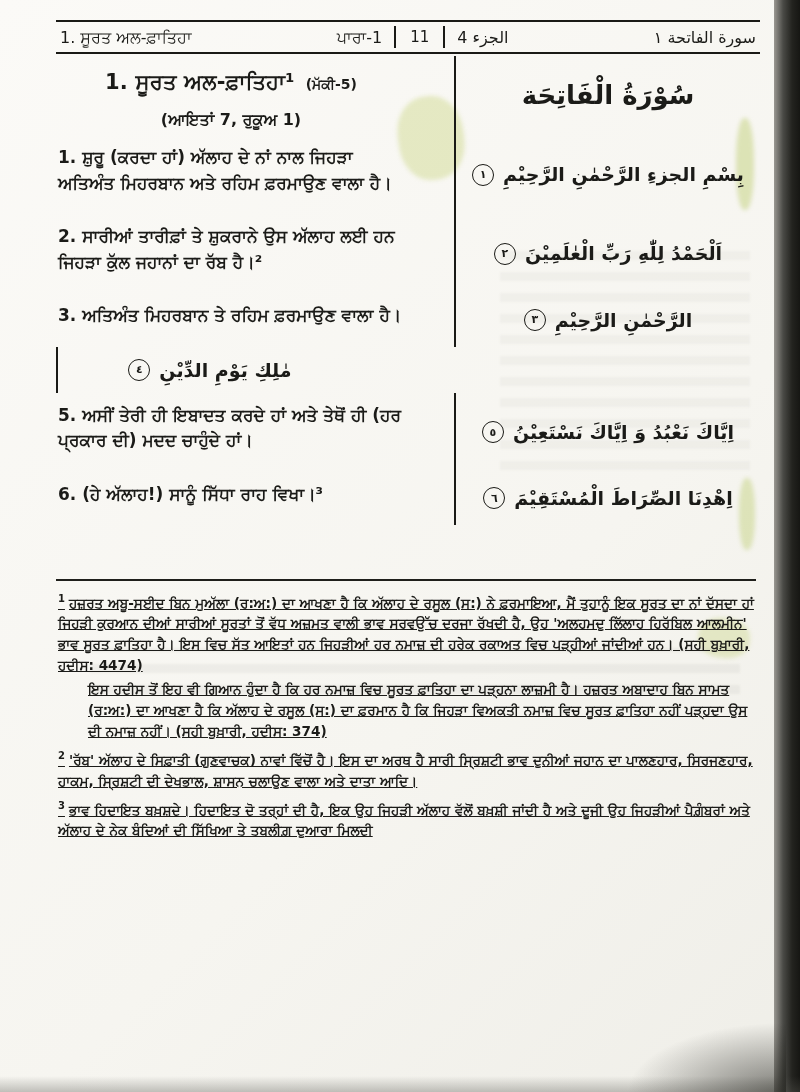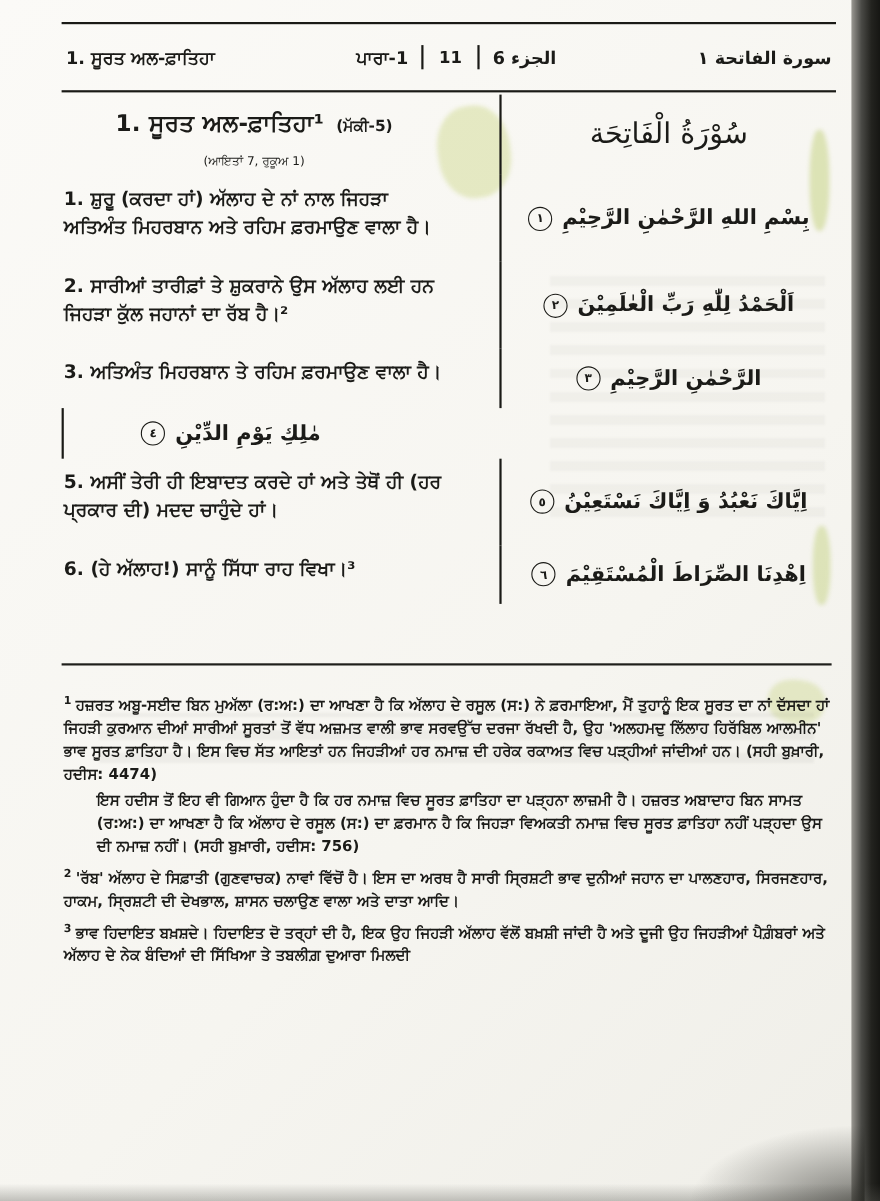--- a/index.html
+++ b/index.html
@@ -39,60 +39,60 @@
   }
 
   .page{
     position:absolute;left:56px;right:40px;top:20px;bottom:26px;
   }
 
   
   .hdr{
     display:flex;align-items:center;justify-content:space-between;
     border-top:2px solid #1a1a16;border-bottom:2px solid #1a1a16;
-    padding:4px 4px;font-weight:700;font-size:16px;
+    padding:4px 4px;font-weight:400;font-size:16px;
   }
   .hdr-mid{display:flex;align-items:center;text-align:right;}
   .pgnum{
     border-left:2px solid #1a1a16;border-right:2px solid #1a1a16;
-    padding:2px 14px;margin:15px 12px;font-size:15px;
+    padding:2px 14px;margin:0 12px;font-size:15px;
   }
   .ar{direction:rtl;unicode-bidi:isolate;}
 
   
   .main{margin-top:2px;}
   .row{display:flex;align-items:stretch;gap:36px;}
   .cell-l{flex:1;padding:6px 14px 6px 2px;}
   .cell-r{
     width:288px;border-left:2px solid #1a1a16;
     display:flex;align-items:center;justify-content:center;
     direction:rtl;text-align:center;padding:6px 8px;gap:9px;
   }
   .title-row .cell-l{text-align:center;padding-top:14px;}
   .title-main{font-size:21px;font-weight:700;letter-spacing:.2px;}
   .title-suffix{font-size:14px;font-weight:700;margin-left:6px;}
-  .subtitle{font-size:11px;font-weight:400;margin-top:16px;}
-  .ar-title{font-size:26px;font-weight:400;line-height:1.3;}
+  .subtitle{font-size:16px;font-weight:700;margin-top:16px;}
+  .ar-title{font-size:26px;font-weight:700;line-height:1.3;}
 
   .verse-row .cell-l{
     font-size:17px;font-weight:700;line-height:1.5;
     padding:10px 14px 18px 2px;
   }
   .ar-verse{font-size:19px;font-weight:700;line-height:1.8;}
   .v-num{
     display:inline-flex;align-items:center;justify-content:center;
     width:20px;height:20px;min-width:20px;
     border:1.6px solid #1a1a16;border-radius:50%;
     font-size:11px;font-weight:700;
   }
 
   
   .bleed-zone{height:54px;position:relative;}
   .fn-sep{border-top:2px solid #1f1f1b;margin:0 4px 0 0;}
-  .footnotes{padding:25px 2px 0 2px;}
+  .footnotes{padding:10px 2px 0 2px;text-decoration:underline;}
   .footnote{font-size:13.6px;font-weight:600;line-height:1.52;margin-bottom:7px;}
   .footnote p{margin:0 0 4px 0;}
   .fn-m{font-size:10px;font-weight:700;margin-right:4px;}
   .fn-para2{padding-left:30px;}
 </style>
 </head>
 <body>
 
 <div class="scan">
 
@@ -104,21 +104,21 @@
   <div class="bleed-smudge" style="left:500px;top:250px;width:250px;height:220px;opacity:.5;"></div>
   <div class="bleed-smudge" style="left:90px;top:648px;width:650px;height:46px;opacity:.7;"></div>
 
   <div class="page">
 
     <header class="hdr">
       <span>1. ਸੂਰਤ ਅਲ-ਫ਼ਾਤਿਹਾ</span>
       <span class="hdr-mid">
         <span>ਪਾਰਾ-1</span>
         <span class="pgnum">11</span>
-        <span class="ar">الجزء 6</span>
+        <span class="ar">الجزء 4</span>
       </span>
       <span class="ar">سورة الفاتحة ١</span>
     </header>
 
     <section class="main">
 
       <div class="row title-row">
         <div class="cell-l">
           <div>
             <span class="title-main">1. ਸੂਰਤ ਅਲ-ਫ਼ਾਤਿਹਾ¹</span>
@@ -127,21 +127,21 @@
           <div class="subtitle">(ਆਇਤਾਂ 7, ਰੁਕੂਅ 1)</div>
         </div>
         <div class="cell-r">
           <div class="ar-title">سُوْرَةُ الْفَاتِحَة</div>
         </div>
       </div>
 
       <div class="row verse-row">
         <div class="cell-l">1. ਸ਼ੁਰੂ (ਕਰਦਾ ਹਾਂ) ਅੱਲਾਹ ਦੇ ਨਾਂ ਨਾਲ ਜਿਹੜਾ ਅਤਿਅੰਤ ਮਿਹਰਬਾਨ ਅਤੇ ਰਹਿਮ ਫ਼ਰਮਾਉਣ ਵਾਲਾ ਹੈ।</div>
         <div class="cell-r">
-          <span class="ar-verse">بِسْمِ اللهِ الرَّحْمٰنِ الرَّحِيْمِ</span>
+          <span class="ar-verse">بِسْمِ الجزءِ الرَّحْمٰنِ الرَّحِيْمِ</span>
           <span class="v-num">١</span>
         </div>
       </div>
 
       <div class="row verse-row">
         <div class="cell-l">2. ਸਾਰੀਆਂ ਤਾਰੀਫ਼ਾਂ ਤੇ ਸ਼ੁਕਰਾਨੇ ਉਸ ਅੱਲਾਹ ਲਈ ਹਨ ਜਿਹੜਾ ਕੁੱਲ ਜਹਾਨਾਂ ਦਾ ਰੱਬ ਹੈ।²</div>
         <div class="cell-r">
           <span class="ar-verse">اَلْحَمْدُ لِلّٰهِ رَبِّ الْعٰلَمِيْنَ</span>
           <span class="v-num">٢</span>
         </div>
@@ -183,21 +183,21 @@
     <div class="bleed-zone"></div>
 
     <div class="fn-sep"></div>
 
     <section class="footnotes">
 
       <div class="footnote">
         <p>
           <sup class="fn-m">1</sup><span>ਹਜ਼ਰਤ ਅਬੂ-ਸਈਦ ਬਿਨ ਮੁਅੱਲਾ (ਰ:ਅ:) ਦਾ ਆਖਣਾ ਹੈ ਕਿ ਅੱਲਾਹ ਦੇ ਰਸੂਲ (ਸ:) ਨੇ ਫ਼ਰਮਾਇਆ, ਮੈਂ ਤੁਹਾਨੂੰ ਇਕ ਸੂਰਤ ਦਾ ਨਾਂ ਦੱਸਦਾ ਹਾਂ ਜਿਹੜੀ ਕੁਰਆਨ ਦੀਆਂ ਸਾਰੀਆਂ ਸੂਰਤਾਂ ਤੋਂ ਵੱਧ ਅਜ਼ਮਤ ਵਾਲੀ ਭਾਵ ਸਰਵਉੱਚ ਦਰਜਾ ਰੱਖਦੀ ਹੈ, ਉਹ 'ਅਲਹਮਦੁ ਲਿੱਲਾਹ ਹਿਰੱਬਿਲ ਆਲਮੀਨ' ਭਾਵ ਸੂਰਤ ਫ਼ਾਤਿਹਾ ਹੈ। ਇਸ ਵਿਚ ਸੱਤ ਆਇਤਾਂ ਹਨ ਜਿਹੜੀਆਂ ਹਰ ਨਮਾਜ਼ ਦੀ ਹਰੇਕ ਰਕਾਅਤ ਵਿਚ ਪੜ੍ਹੀਆਂ ਜਾਂਦੀਆਂ ਹਨ। (ਸਹੀ ਬੁਖ਼ਾਰੀ, ਹਦੀਸ: 4474)</span>
         </p>
-        <p class="fn-para2">ਇਸ ਹਦੀਸ ਤੋਂ ਇਹ ਵੀ ਗਿਆਨ ਹੁੰਦਾ ਹੈ ਕਿ ਹਰ ਨਮਾਜ਼ ਵਿਚ ਸੂਰਤ ਫ਼ਾਤਿਹਾ ਦਾ ਪੜ੍ਹਨਾ ਲਾਜ਼ਮੀ ਹੈ। ਹਜ਼ਰਤ ਅਬਾਦਾਹ ਬਿਨ ਸਾਮਤ (ਰ:ਅ:) ਦਾ ਆਖਣਾ ਹੈ ਕਿ ਅੱਲਾਹ ਦੇ ਰਸੂਲ (ਸ:) ਦਾ ਫ਼ਰਮਾਨ ਹੈ ਕਿ ਜਿਹੜਾ ਵਿਅਕਤੀ ਨਮਾਜ਼ ਵਿਚ ਸੂਰਤ ਫ਼ਾਤਿਹਾ ਨਹੀਂ ਪੜ੍ਹਦਾ ਉਸ ਦੀ ਨਮਾਜ਼ ਨਹੀਂ। (ਸਹੀ ਬੁਖ਼ਾਰੀ, ਹਦੀਸ: 756)</p>
+        <p class="fn-para2">ਇਸ ਹਦੀਸ ਤੋਂ ਇਹ ਵੀ ਗਿਆਨ ਹੁੰਦਾ ਹੈ ਕਿ ਹਰ ਨਮਾਜ਼ ਵਿਚ ਸੂਰਤ ਫ਼ਾਤਿਹਾ ਦਾ ਪੜ੍ਹਨਾ ਲਾਜ਼ਮੀ ਹੈ। ਹਜ਼ਰਤ ਅਬਾਦਾਹ ਬਿਨ ਸਾਮਤ (ਰ:ਅ:) ਦਾ ਆਖਣਾ ਹੈ ਕਿ ਅੱਲਾਹ ਦੇ ਰਸੂਲ (ਸ:) ਦਾ ਫ਼ਰਮਾਨ ਹੈ ਕਿ ਜਿਹੜਾ ਵਿਅਕਤੀ ਨਮਾਜ਼ ਵਿਚ ਸੂਰਤ ਫ਼ਾਤਿਹਾ ਨਹੀਂ ਪੜ੍ਹਦਾ ਉਸ ਦੀ ਨਮਾਜ਼ ਨਹੀਂ। (ਸਹੀ ਬੁਖ਼ਾਰੀ, ਹਦੀਸ: 374)</p>
       </div>
 
       <div class="footnote">
         <p>
           <sup class="fn-m">2</sup><span>'ਰੱਬ' ਅੱਲਾਹ ਦੇ ਸਿਫ਼ਾਤੀ (ਗੁਣਵਾਚਕ) ਨਾਵਾਂ ਵਿੱਚੋਂ ਹੈ। ਇਸ ਦਾ ਅਰਥ ਹੈ ਸਾਰੀ ਸ੍ਰਿਸ਼ਟੀ ਭਾਵ ਦੁਨੀਆਂ ਜਹਾਨ ਦਾ ਪਾਲਣਹਾਰ, ਸਿਰਜਣਹਾਰ, ਹਾਕਮ, ਸ੍ਰਿਸ਼ਟੀ ਦੀ ਦੇਖਭਾਲ, ਸ਼ਾਸਨ ਚਲਾਉਣ ਵਾਲਾ ਅਤੇ ਦਾਤਾ ਆਦਿ।</span>
         </p>
       </div>
 
       <div class="footnote">
         <p>

